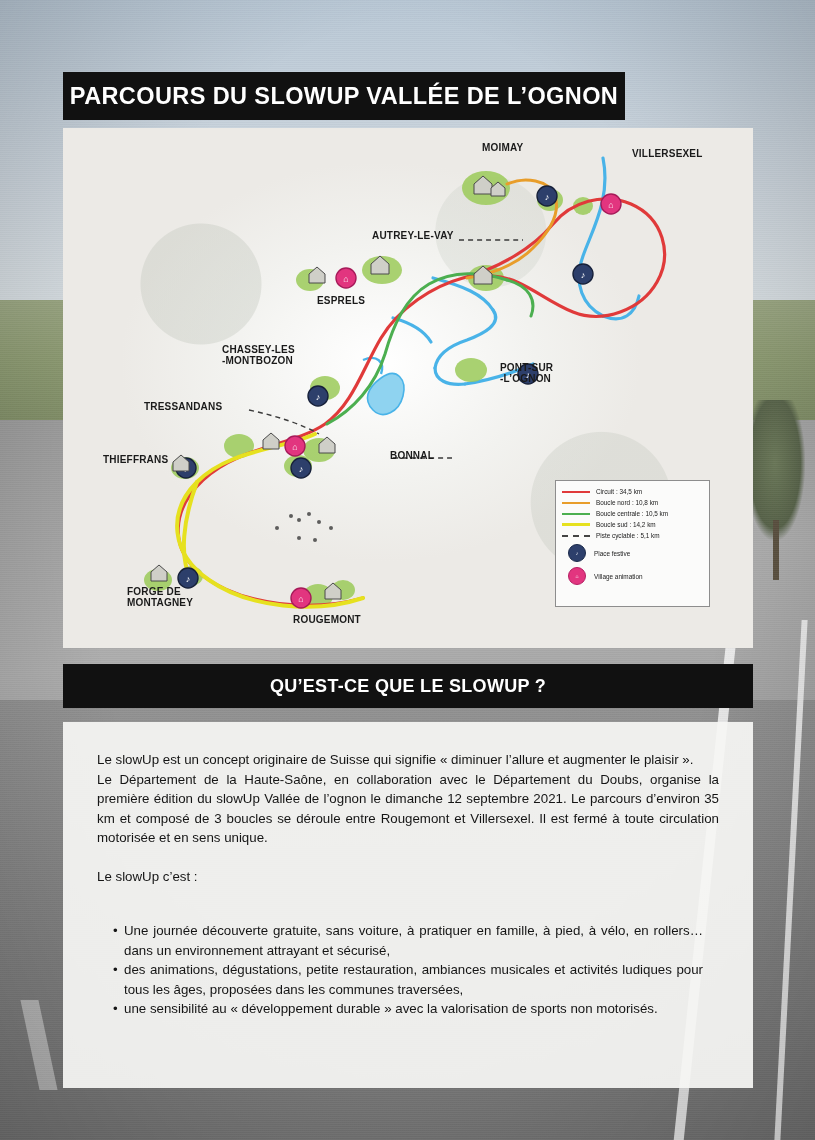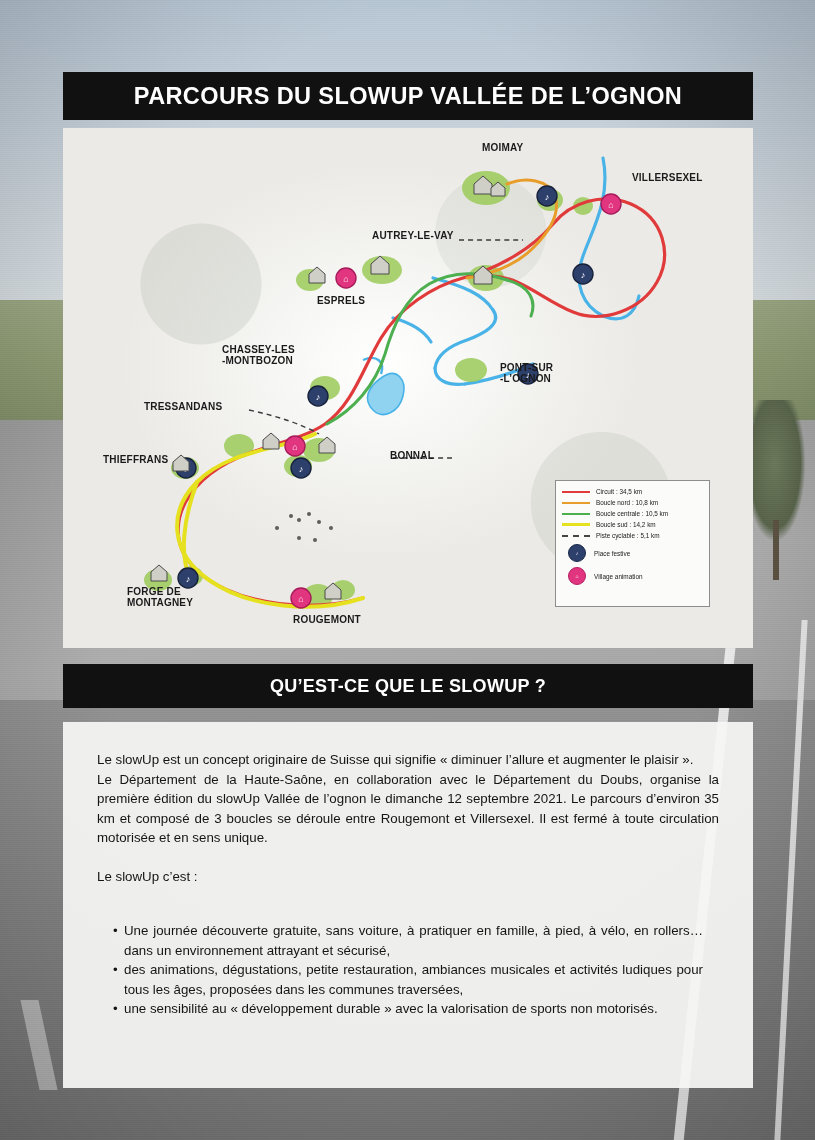--- a/index.html
+++ b/index.html
@@ -46,21 +46,21 @@
   }
   .bg .vign{
     position:absolute;inset:0;
     background:radial-gradient(ellipse at 50% 45%,rgba(0,0,0,0) 55%,rgba(0,0,0,.18) 100%);
   }
 
   
   .sheet{position:absolute;left:0;top:0;width:815px;height:1140px;}
 
   .title-bar{
-    position:absolute;left:63px;top:72px;width:690px;height:48px;
+    position:absolute;left:63px;top:72px;width:562px;height:48px;
     background:#111;
     display:flex;align-items:center;justify-content:center;
   }
   .title-bar .t{
     color:#fff;font-size:23.5px;font-weight:bold;letter-spacing:.4px;
   }
 
   .map-panel{
     position:absolute;left:63px;top:128px;width:690px;height:520px;
     background:#f4f5f3;
@@ -282,21 +282,21 @@
           <path d="M411 146 l9 -8 l9 8 v10 h-18 z"></path>
           <path d="M200 312 l8 -7 l8 7 v9 h-16 z"></path>
           <path d="M256 316 l8 -7 l8 7 v9 h-16 z"></path>
           <path d="M110 334 l8 -7 l8 7 v9 h-16 z"></path>
           <path d="M88 444 l8 -7 l8 7 v9 h-16 z"></path>
           <path d="M262 462 l8 -7 l8 7 v9 h-16 z"></path>
         </g>
       </svg>
 
       <div class="place-label" style="left:419px;top:14px;">MOIMAY</div>
-      <div class="place-label" style="left:569px;top:44px;">VILLERSEXEL</div>
+      <div class="place-label" style="left:569px;top:20px;">VILLERSEXEL</div>
       <div class="place-label" style="left:309px;top:102px;">AUTREY-LE-VAY</div>
       <div class="place-label" style="left:254px;top:167px;">ESPRELS</div>
       <div class="place-label" style="left:159px;top:216px;">CHASSEY-LES
 -MONTBOZON</div>
       <div class="place-label" style="left:437px;top:216px;margin-top:18px;">PONT-SUR
 -L’OGNON</div>
       <div class="place-label" style="left:81px;top:273px;">TRESSANDANS</div>
       <div class="place-label" style="left:327px;top:322px;">BONNAL</div>
       <div class="place-label" style="left:40px;top:326px;">THIEFFRANS</div>
       <div class="place-label" style="left:64px;top:458px;">FORGE DE

